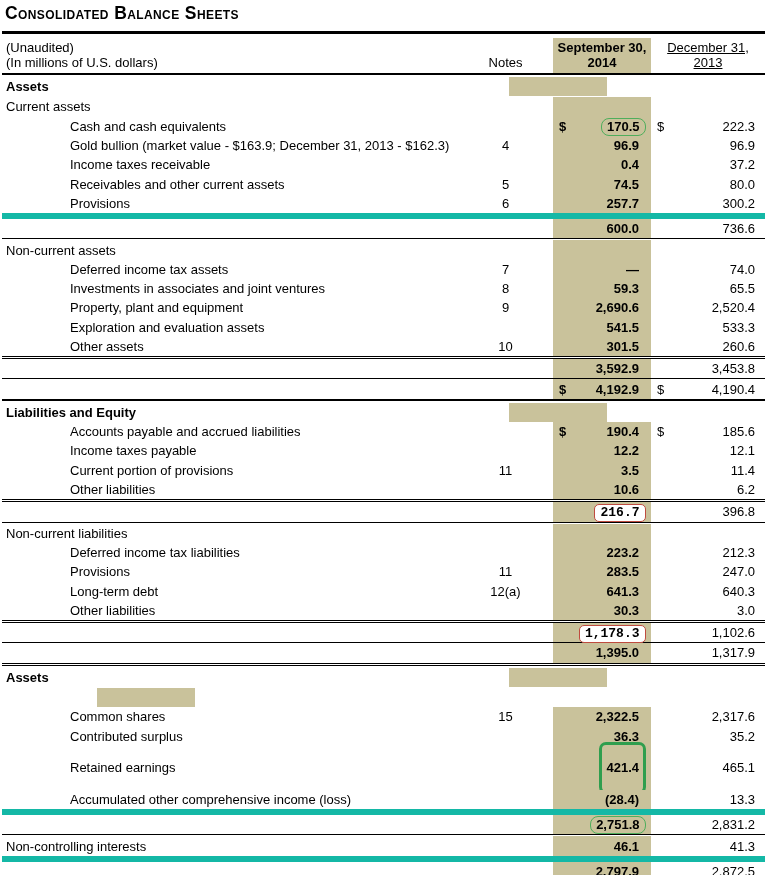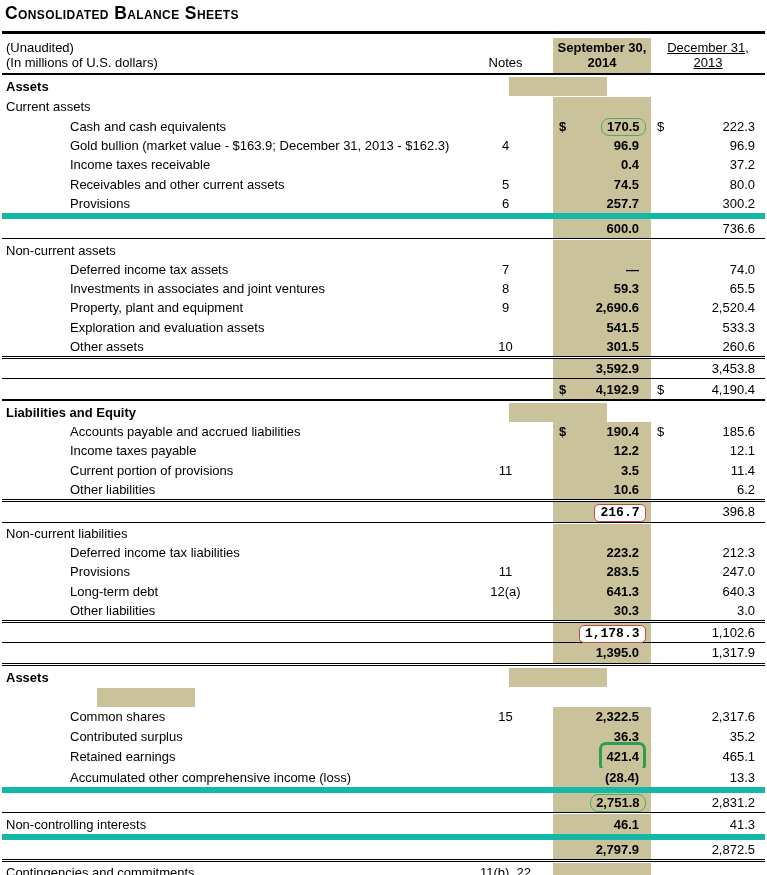--- a/index.html
+++ b/index.html
@@ -38,21 +38,21 @@
   
   .row.t{border-top:6px solid #14b8a6;}
   .row.b{border-bottom:1px solid #000;}
   .row.dt{border-top:3px double #000;text-align:center;}
   .row.db{border-bottom:3px double #000;}
   .row.b2{border-bottom:2px solid #000;}
 
   
   .ann{display:inline-block;line-height:14px;}
   .ann-green{border:1.5px solid var(--green);border-radius:8px;padding:1px 5px;margin:-3px -6.5px -3px 16px;}
-  .ann-green-thick{border:3px solid var(--green-thick);border-radius:7px;padding:5px 4px;margin:-4px -7px -4px 16px;}
+  .ann-green-thick{border:3px solid var(--green-thick);border-radius:7px;padding:16px 4px;margin:-4px -7px -4px 16px;}
   .ann-red{border:1.5px solid var(--red);border-radius:5px;padding:1px 5px;margin:-3px -6.5px -3px 0;background:#fff;font-family:Liberation Mono, monospace;}
 </style>
 </head>
 <body>
 
 <div class="doc">
   <div class="title">Consolidated Balance Sheets</div>
   <div class="rule-title"></div>
 
   <div>

